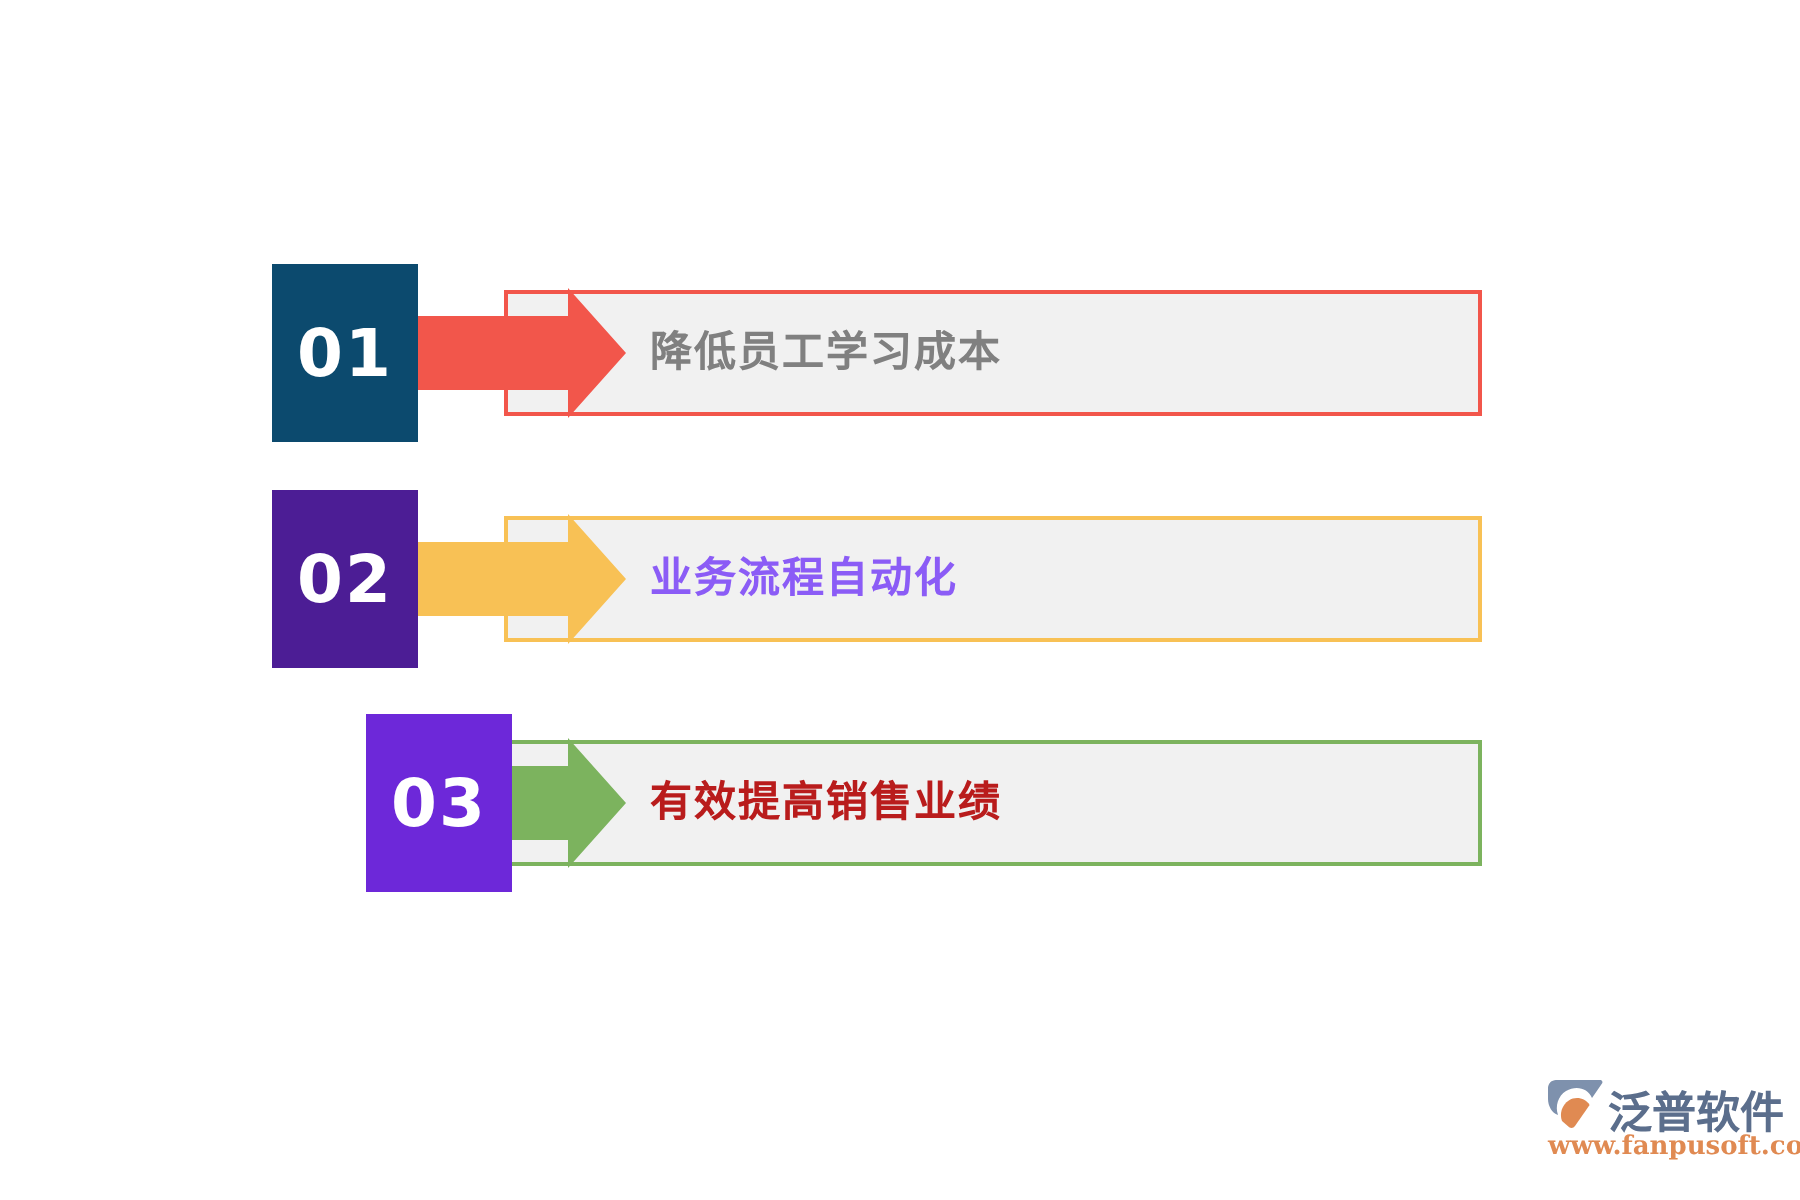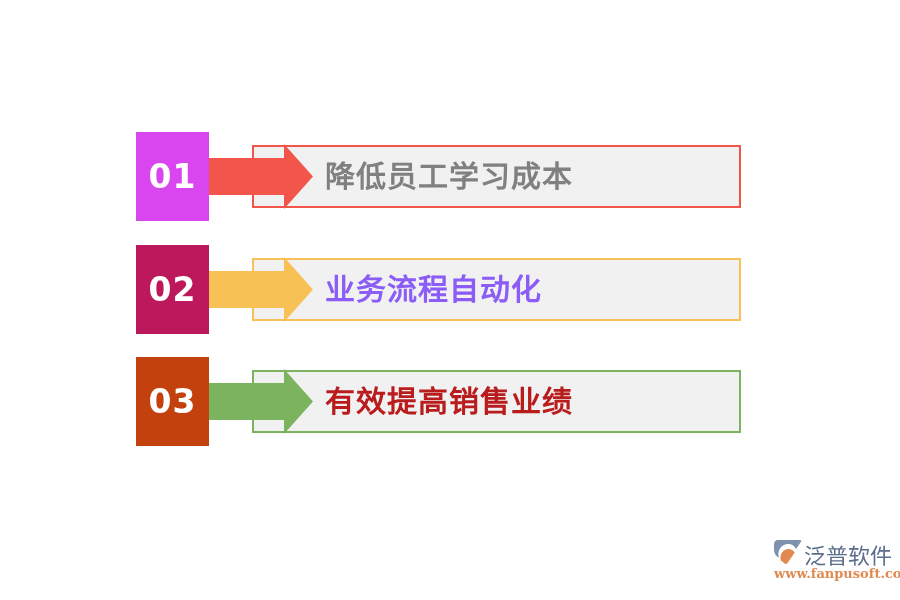--- a/index.html
+++ b/index.html
@@ -42,21 +42,21 @@
     box-sizing: content-box;
   }
 
   
   .caption {
     position: absolute;
     left: 325px;
     top: 13px;
     height: 63px;
     line-height: 63px;
-    font-size: 30px;
+    font-size: 21px;
     font-weight: bold;
     color: #808080;
     letter-spacing: 1px;
     white-space: nowrap;
     z-index: 4;
   }
 
   
   .badge {
     position: absolute;
@@ -110,21 +110,21 @@
     left: 0;
     top: 2px;
     width: 30px;
     height: 26px;
   }
   .wm-name {
     position: absolute;
     left: 32px;
     top: 0;
     font-size: 22px;
-    font-weight: normal;
+    font-weight: bold;
     color: #5B6E8C;
     letter-spacing: 0px;
     white-space: nowrap;
   }
   .wm-url {
     position: absolute;
     left: 2px;
     top: 28px;
     font-size: 13px;
     font-weight: bold;
@@ -139,49 +139,49 @@
 
 <div class="slide">
 
   <div class="row" id="row-1">
     <div class="panel" style="border-color: rgb(242, 86, 75); background: rgb(241, 241, 241);"></div>
 
     <svg class="arrow" viewBox="0 0 120 89">
       <polygon class="arrow-poly" points="0,26 84,26 84,12 113,44.5 84,77 84,63 0,63" fill="#F2564B"></polygon>
     </svg>
 
-    <div class="badge" style="background: #d946ef;">
+    <div class="badge" style="background: #0c4a6e;">
       <div class="badge-num">01</div>
     </div>
 
     <div class="caption" style="color: rgb(128, 128, 128);">降低员工学习成本</div>
   </div>
 
   <div class="row" id="row-2">
     <div class="panel" style="border-color: rgb(248, 193, 85); background: rgb(241, 241, 241);"></div>
 
     <svg class="arrow" viewBox="0 0 120 89">
       <polygon class="arrow-poly" points="0,26 84,26 84,12 113,44.5 84,77 84,63 0,63" fill="#F8C155"></polygon>
     </svg>
 
-    <div class="badge" style="background: #be185d;">
+    <div class="badge" style="background: #4c1d95;">
       <div class="badge-num">02</div>
     </div>
 
     <div class="caption" style="color: #8b5cf6;">业务流程自动化</div>
   </div>
 
   <div class="row" id="row-3">
     <div class="panel" style="border-color: rgb(124, 179, 94); background: rgb(241, 241, 241);"></div>
 
     <svg class="arrow" viewBox="0 0 120 89">
       <polygon class="arrow-poly" points="0,26 84,26 84,12 113,44.5 84,77 84,63 0,63" fill="#7CB35E"></polygon>
     </svg>
 
-    <div class="badge" style="background: #c2410c;">
+    <div class="badge" style="background: #6d28d9; margin-left: 47px;">
       <div class="badge-num">03</div>
     </div>
 
     <div class="caption" style="color: #b91c1c;">有效提高销售业绩</div>
   </div>
 
   <div class="watermark">
     <svg class="wm-logo" viewBox="0 0 30 26">
       <path d="M2,4 C2,1.8 3.8,0 6,0 L28,0 C29,0 29.6,1 29,1.8 L24,9 C22,4 16,2.5 11,5.5 C7,8 5.5,13 7,17.5 C4,16.5 2,13 2,9.5 Z" fill="#7E91AD"></path>
       <path d="M9,20.5 C7.6,16.8 9,12.3 12.4,10.2 C16,8 20.6,9 22.8,12.5 L15.5,23 C14.8,24 13.6,24.2 12.6,23.6 Z" fill="#E08A52"></path>

